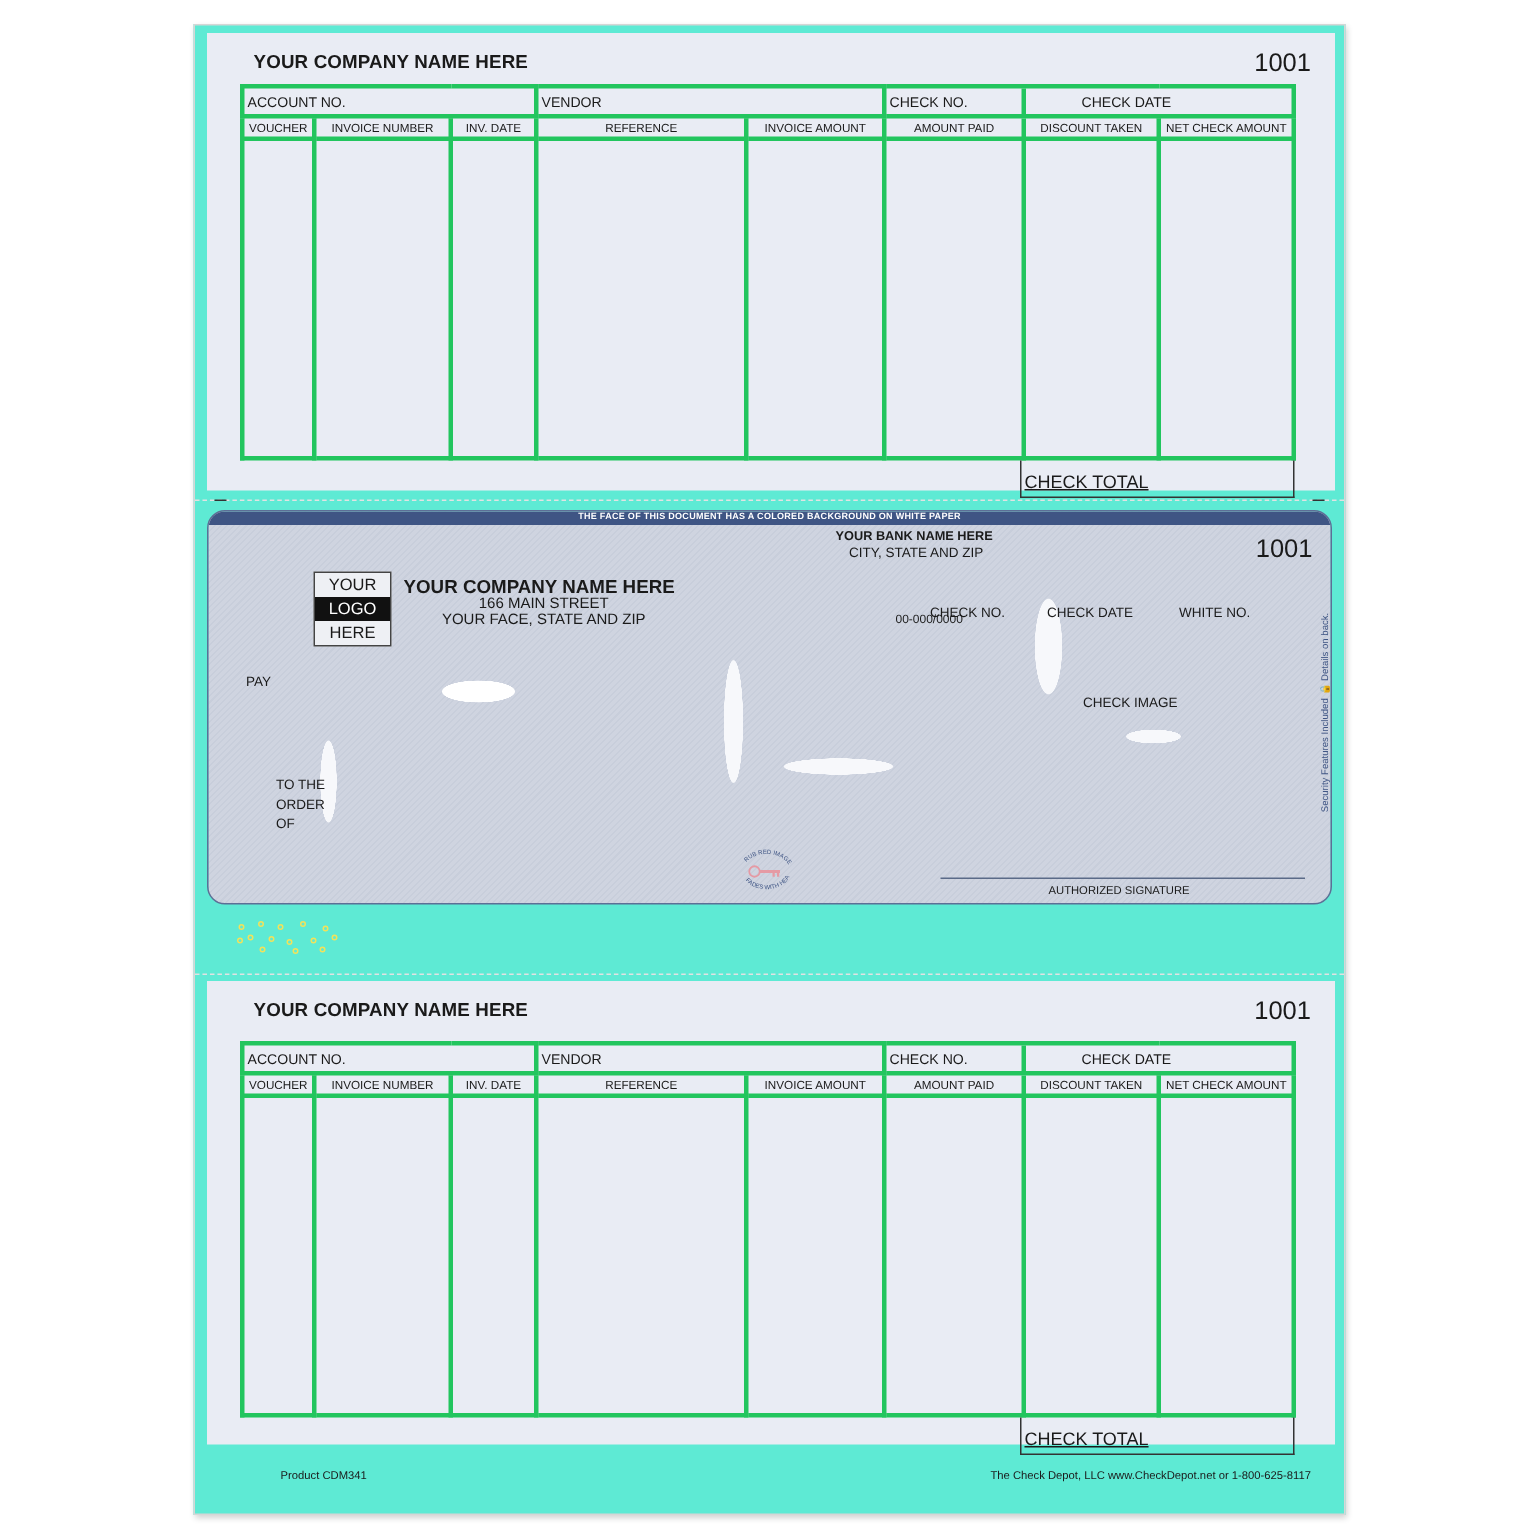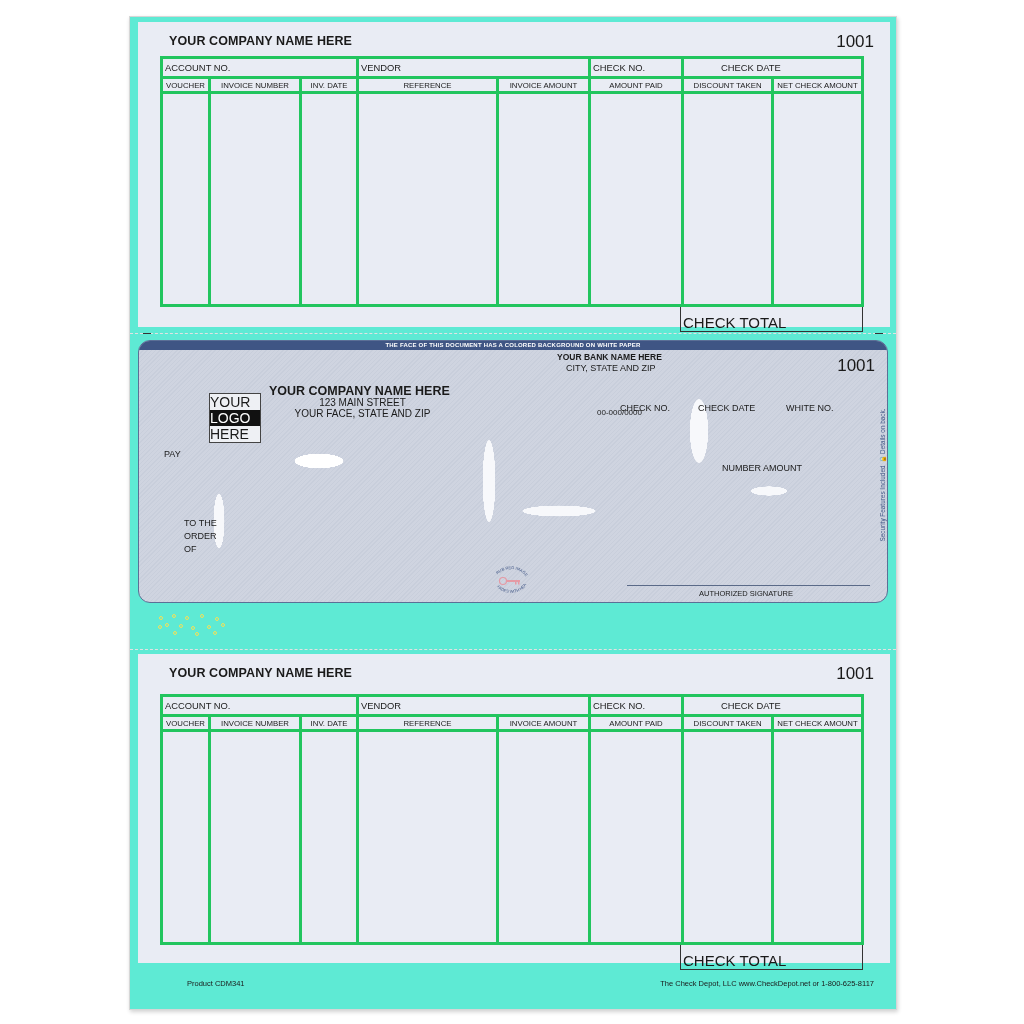--- a/index.html
+++ b/index.html
@@ -12,38 +12,38 @@
   .stub-bottom { top:637px; height:309px; }
   .stub-company { position:absolute; left:31px; top:12px; font-weight:bold; font-size:12.5px; letter-spacing:0.1px; }
   .stub-num { position:absolute; right:16px; top:10px; font-size:17px; }
   .grid { position:absolute; left:22px; top:34px; width:701px; }
   .grid table { border-collapse:collapse; width:701px; table-layout:fixed; }
   .grid td { border:3px solid #22c55e; font-size:8.6px; padding:0 2px; white-space:nowrap; overflow:hidden; }
   .hdr1 td { height:17px; font-size:9.4px; text-align:left; }
   .hdr2 td { height:12px; text-align:center; font-size:7.8px; }
   .body-row td { height:210px; }
   .total-wrap { position:absolute; left:520px; width:181px; height:24px; border:1px solid #333; border-top:none; }
-  .total-wrap span { position:absolute; left:2px; top:7px; font-size:15px; }
+  .total-wrap span { position:absolute; left:2px; top:7px; font-size:12px;text-decoration:underline; }
   .perf { position:absolute; left:0; width:766px; height:0; border-top:1px dashed #e2e2e2; }
   .perf-tick { position:absolute; width:8px; height:1px; background:#333; }
 
   .check { position:absolute; left:8px; top:323px; width:748px; height:261px; border:1px solid #5c6f96;
            border-radius:12px; overflow:hidden;
            background:
              radial-gradient(ellipse 60px 18px at 180px 120px, #ffffff 40%, transparent 41%),
              radial-gradient(ellipse 14px 90px at 350px 140px, #f7f8fb 45%, transparent 46%),
              radial-gradient(ellipse 80px 12px at 420px 170px, #f7f8fb 45%, transparent 46%),
              radial-gradient(ellipse 20px 70px at 560px 90px, #f7f8fb 45%, transparent 46%),
              radial-gradient(ellipse 40px 10px at 630px 150px, #f7f8fb 45%, transparent 46%),
              radial-gradient(ellipse 12px 60px at 80px 180px, #f7f8fb 45%, transparent 46%),
              repeating-linear-gradient(135deg, #c8cedb 0 1px, #cfd4e0 1px 3px); }
   .check-band { position:absolute; left:0; top:0; width:100%; height:9px; background:#3f5584; color:#fff;
                 font-size:6px; font-weight:bold; text-align:center; line-height:9px; letter-spacing:0.2px; }
-  .logo-box { position:absolute; left:70px; top:52px; width:50px; height:48px; border:1px solid #444; background:#eef0f4;
-              font-size:14px; line-height:16px; }
+  .logo-box { position:absolute; left:70px; top:40px; width:50px; height:48px; border:1px solid #444; background:#eef0f4;
+              font-size:11px; text-align:center; line-height:16px; }
   .logo-box .inv { background:#111; color:#fff; display:block; }
   .co-name { position:absolute; left:130px; top:43px; font-weight:bold; font-size:12.5px; }
   .co-addr { position:absolute; left:130px; top:56px; width:187px; text-align:center; font-size:10px; line-height:11px; }
   .bank-name { position:absolute; left:418px; top:11px; font-weight:bold; font-size:8.5px; }
   .bank-city { position:absolute; left:427px; top:22px; font-size:9px; }
   .check-num { position:absolute; right:12px; top:15px; font-size:17px; }
   .fraction { position:absolute; left:458px; top:53px; font-size:8px;margin-top:14px; }
   .lbl { position:absolute; font-size:9px; }
   .pay { left:25px; top:108px; }
   .totheorder { left:45px; top:176px; text-align:left; width:38px; line-height:13px; }
@@ -121,33 +121,33 @@
   <div class="check">
     <div class="check-band">THE FACE OF THIS DOCUMENT HAS A COLORED BACKGROUND ON WHITE PAPER</div>
 
     <div class="logo-box">
       <span style="display:block">YOUR</span>
       <span class="inv">LOGO</span>
       <span style="display:block">HERE</span>
     </div>
     <div class="co-name">YOUR COMPANY NAME HERE</div>
     <div class="co-addr">
-      <div>123 MAIN STREET</div>
+      <div>166 MAIN STREET</div>
       <div>YOUR FACE, STATE AND ZIP</div>
     </div>
 
     <div class="bank-name">YOUR BANK NAME HERE</div>
     <div class="bank-city">CITY, STATE AND ZIP</div>
     <div class="check-num">1001</div>
     <div class="fraction">00-000/0000</div>
 
     <div class="lbl" style="left:481px;top:62px">CHECK NO.</div>
     <div class="lbl" style="left:559px;top:62px">CHECK DATE</div>
     <div class="lbl" style="left:647px;top:62px">WHITE NO.</div>
-    <div class="lbl" style="left:583px;top:122px">NUMBER AMOUNT</div>
+    <div class="lbl" style="left:583px;top:122px">CHECK IMAGE</div>
 
     <div class="lbl pay">PAY</div>
     <div class="lbl totheorder">
       <div>TO THE</div>
       <div>ORDER</div>
       <div>OF</div>
     </div>
 
     <svg class="seal" viewBox="0 0 42 36">
       <path d="M6 14 A16 12 0 0 1 36 14" fill="none" stroke="none" id="arcTop"></path>

